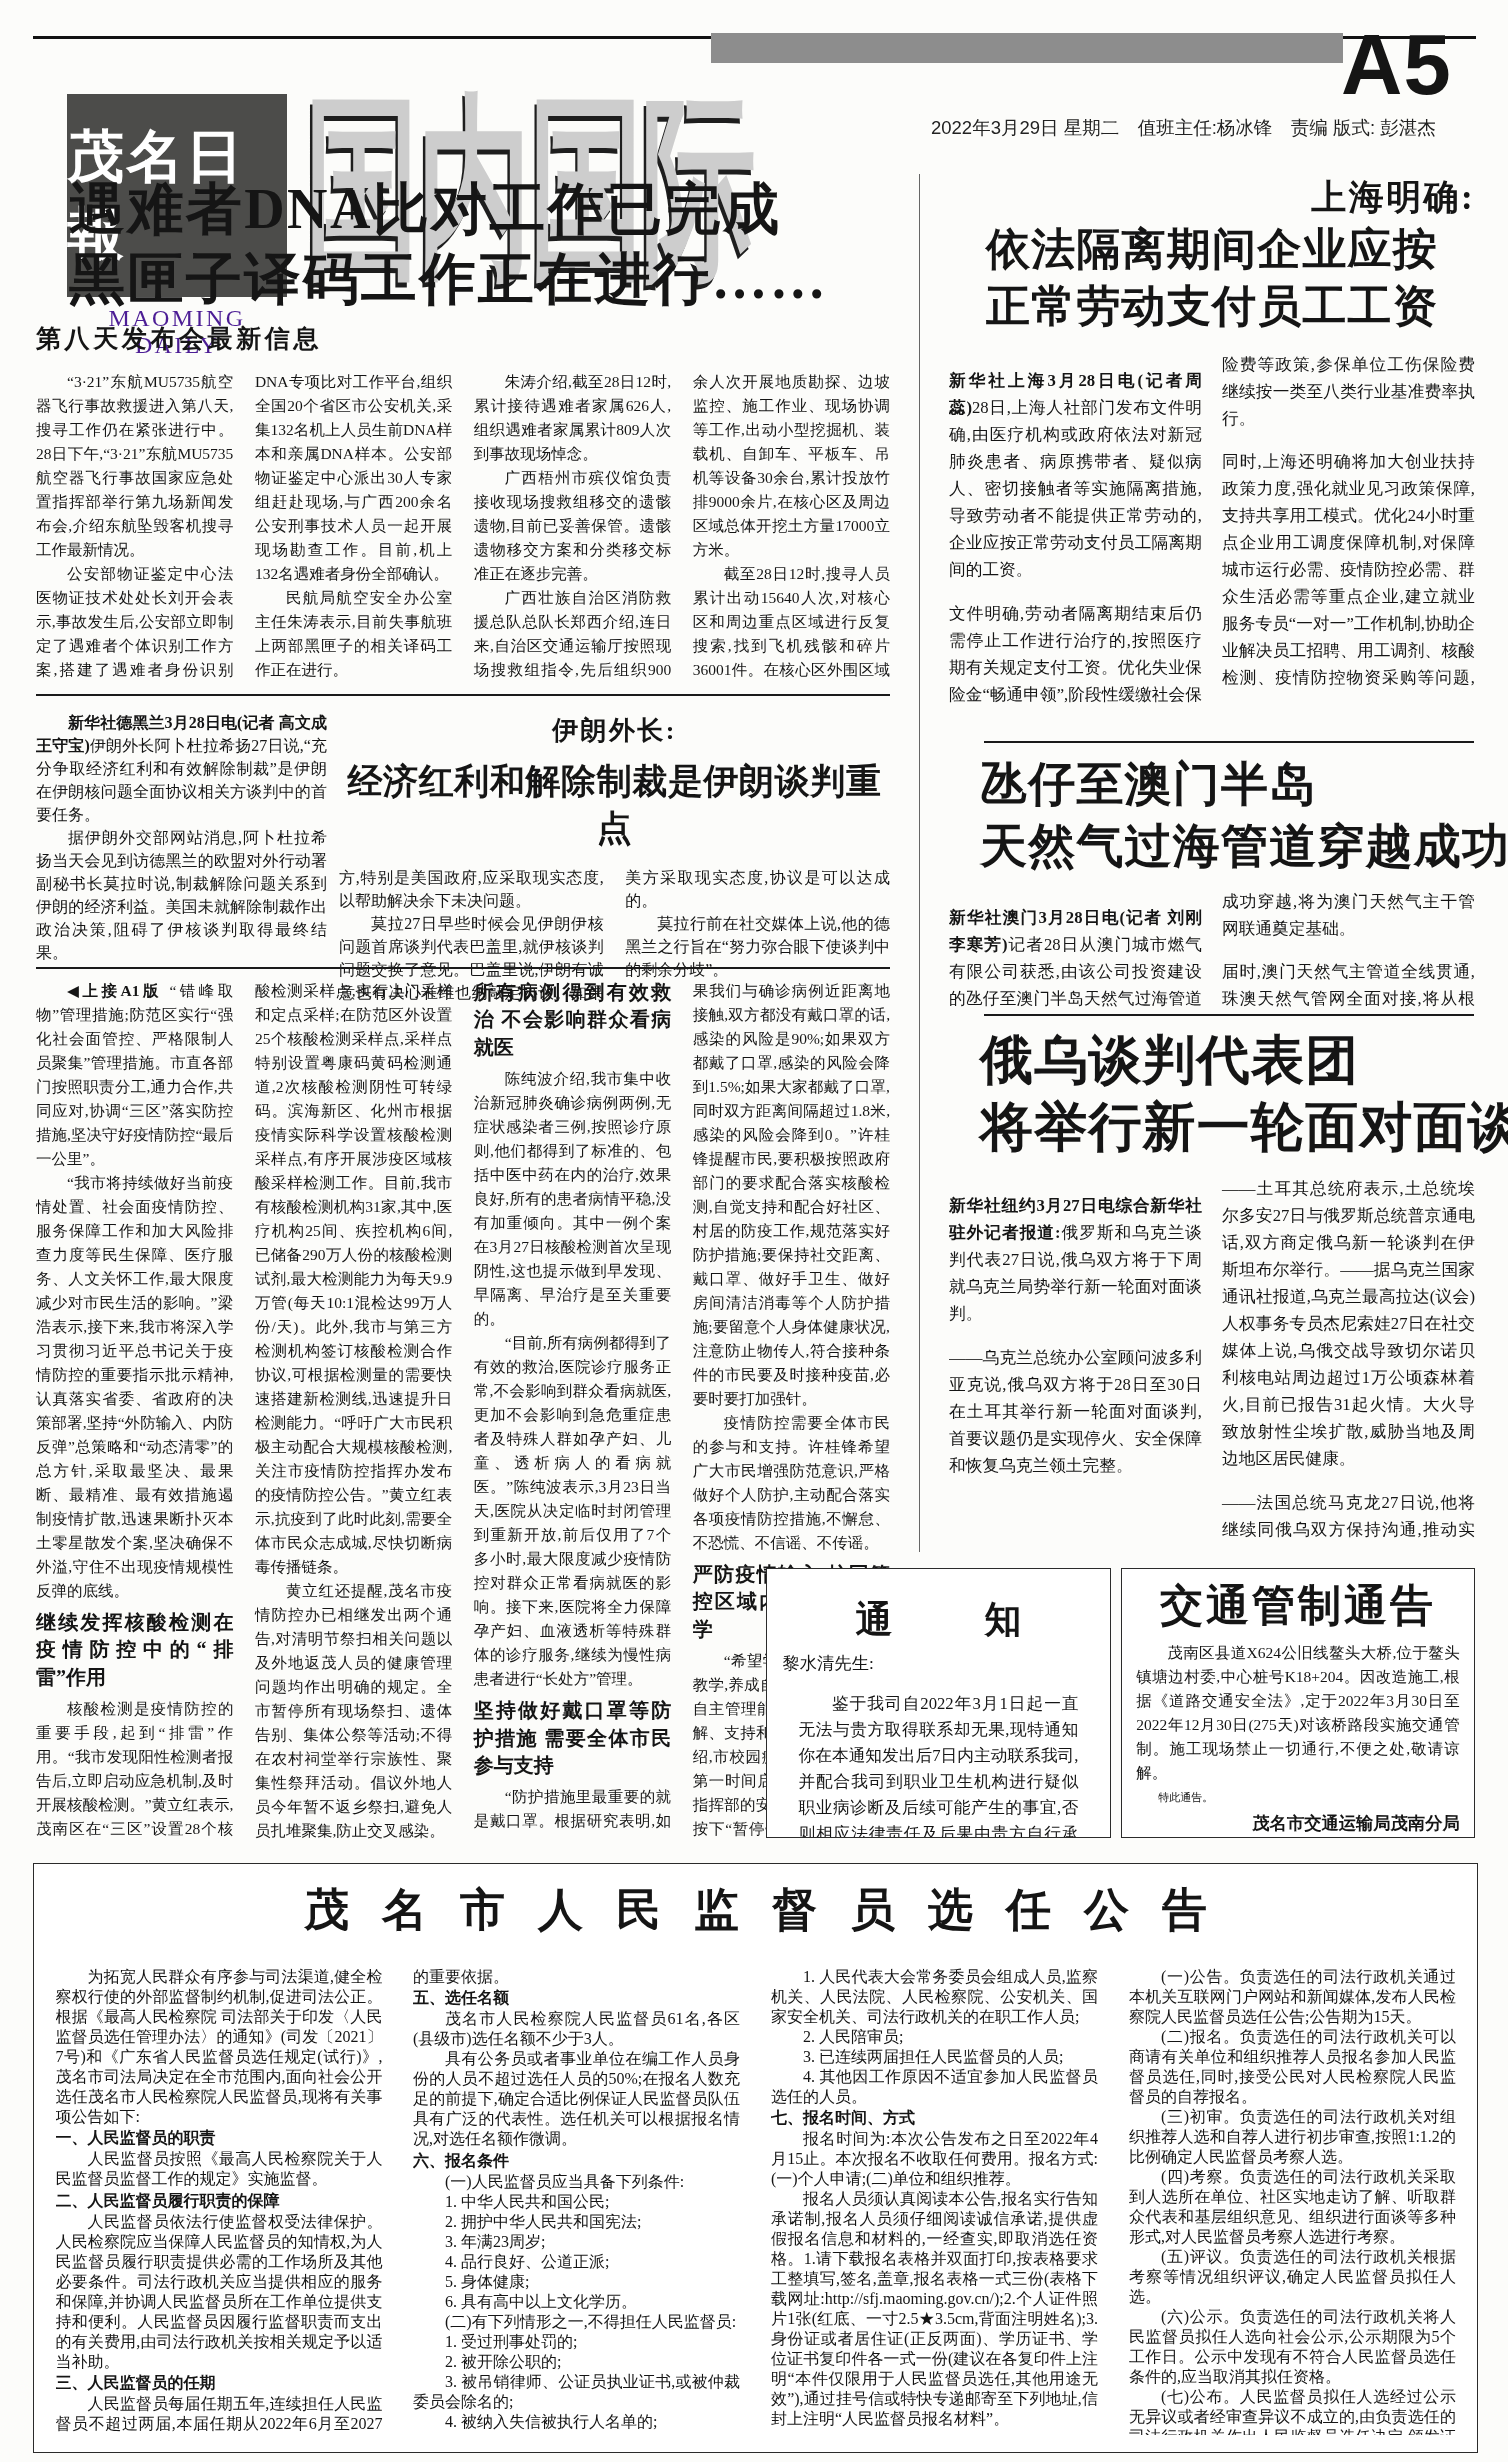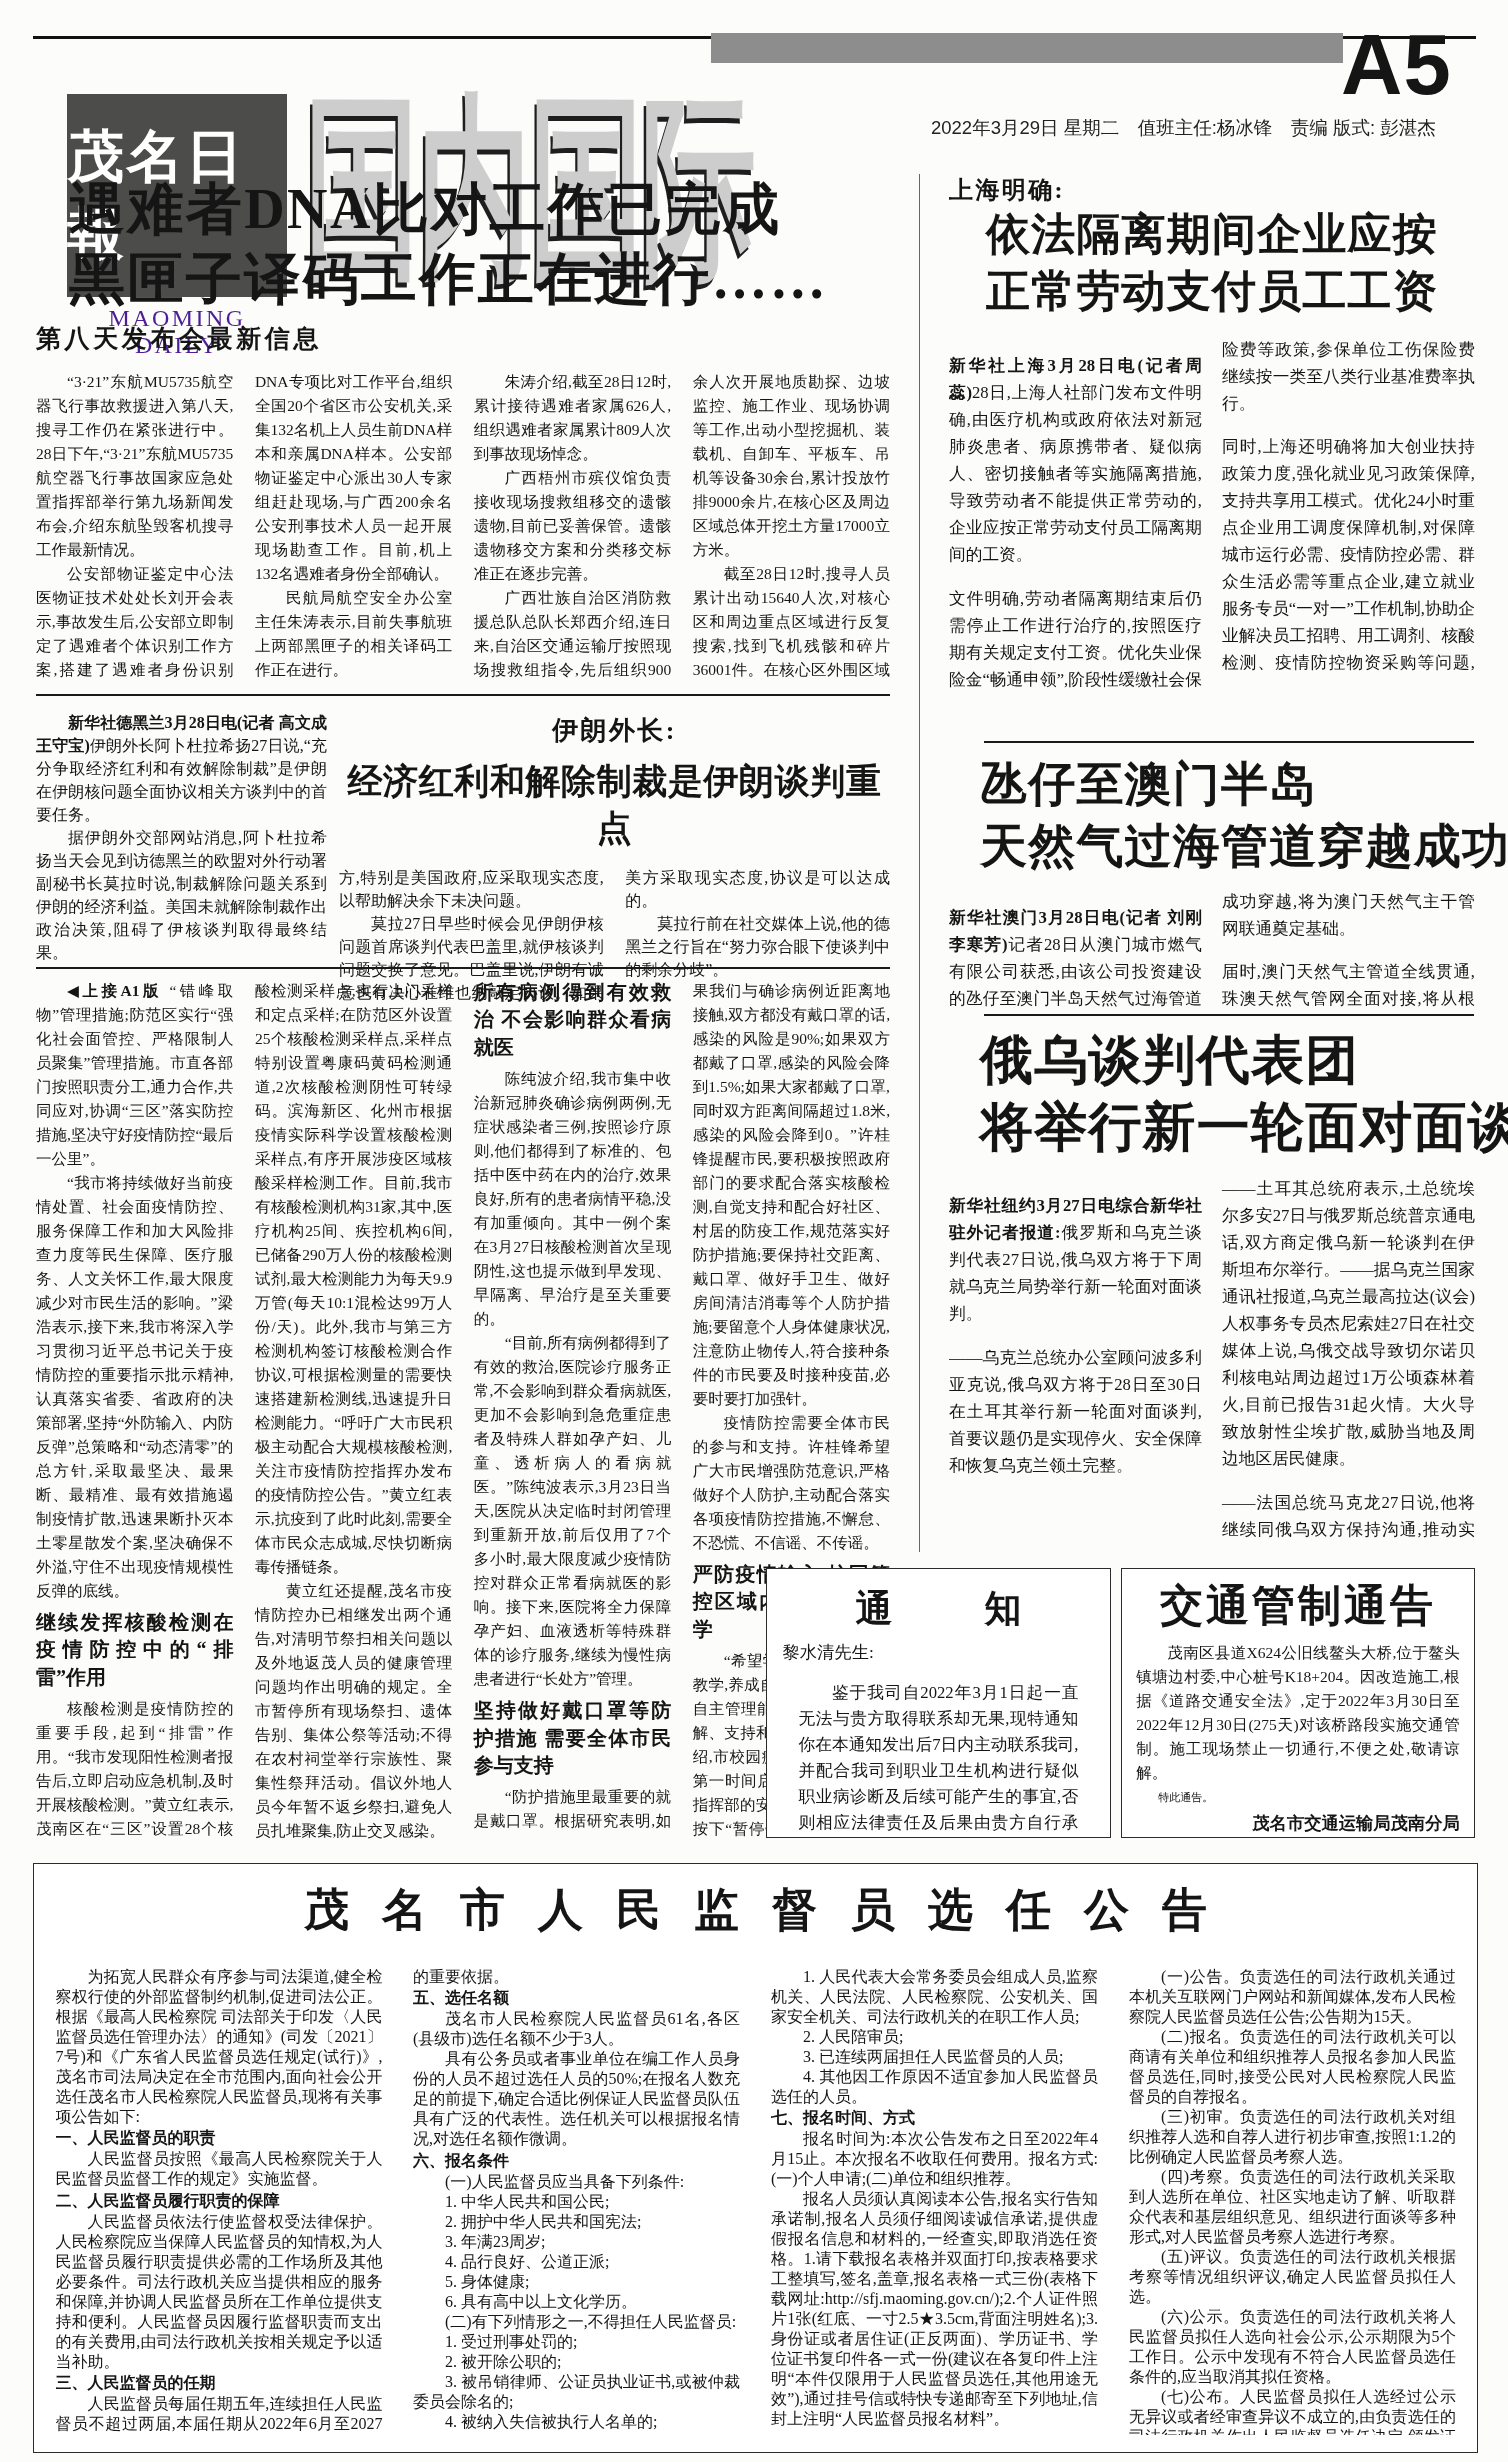--- a/index.html
+++ b/index.html
@@ -39,31 +39,31 @@
   .irankicker{text-align:center;font-size:26px;font-weight:600;letter-spacing:2.4px;margin-top:2.4px;}
   .iranhead{text-align:center;font-size:35px;font-weight:700;letter-spacing:0.6px;margin-top:9.5px;}
   .irancols{margin-top:14.3px;height:150px;column-count:2;font-size:16px;line-height:23px;}
   .hr-iran-epi{left:36px;top:967px;width:854px;height:1.8px;}
   
   .epicols{left:36px;top:979px;width:854px;height:871px;column-count:4;font-size:15.5px;line-height:24px;}
   .epicols .blk-h{font-size:20px;line-height:27.4px;}
   
   .vrule{left:919px;top:174px;width:1.2px;height:1378px;background:#666;}
   .rblock{left:949px;width:526px;}
-  .rkicker{text-align:left;font-size:24px;font-weight:600;letter-spacing:2.4px;}
+  .rkicker{text-align:right;font-size:35px;font-weight:600;letter-spacing:2.4px;}
   .rhead{text-align:center;font-size:44px;line-height:57px;font-weight:700;letter-spacing:1.2px;}
   .lhead{font-size:47px;line-height:62px;font-weight:700;letter-spacing:1.2px;padding-left:31px;white-space:nowrap;}
   .ruhead{font-size:53px;line-height:67px;font-weight:700;letter-spacing:1.2px;padding-left:31px;white-space:nowrap;}
   .rcols{column-count:2;column-gap:20px;font-size:16.7px;line-height:27px;text-align:justify;overflow:hidden;column-fill:auto;}
   .hr-r1{left:984px;top:741px;width:490px;height:1.8px;}
   .hr-r2{left:984px;top:1014px;width:490px;height:1.8px;}
   
   .box{background:#fff;border:1.8px solid #2b2b2b;overflow:hidden;}
   .notice1{left:766px;top:1568px;width:345px;height:270px;padding:8.4px 15.5px;box-sizing:border-box;}
-  .n1title{text-align:center;font-size:37px;font-weight:700;letter-spacing:27.4px;text-indent:27.4px;margin:7px 0 6px;}
+  .n1title{text-align:center;font-size:37px;font-weight:700;letter-spacing:27.4px;text-indent:27.4px;margin:18px 0 6px;}
   .n1sal{font-size:17.3px;margin:2.4px 0;}
   .n1body{font-size:16.7px;line-height:26px;text-align:justify;text-indent:2em;margin:16px;}
   .n1sig{text-align:right;font-size:17.3px;font-weight:700;margin-top:6px;}
   .notice2{left:1121px;top:1568px;width:354px;height:270px;padding:6px 14.3px;box-sizing:border-box;}
   .n2title{text-align:center;font-size:43px;font-weight:700;letter-spacing:3px;margin:2.4px 0 6px;}
   .n2body{font-size:15.5px;line-height:24px;text-align:justify;text-indent:2em;margin:0;}
   .n2note{font-size:11px;line-height:24px;text-indent:2em;margin:0;}
   .n2sig{text-align:right;font-size:17.3px;font-weight:700;line-height:26px;margin:1.2px 0 0;}
   
   .annbox{left:33px;top:1863px;width:1443px;height:588px;}

